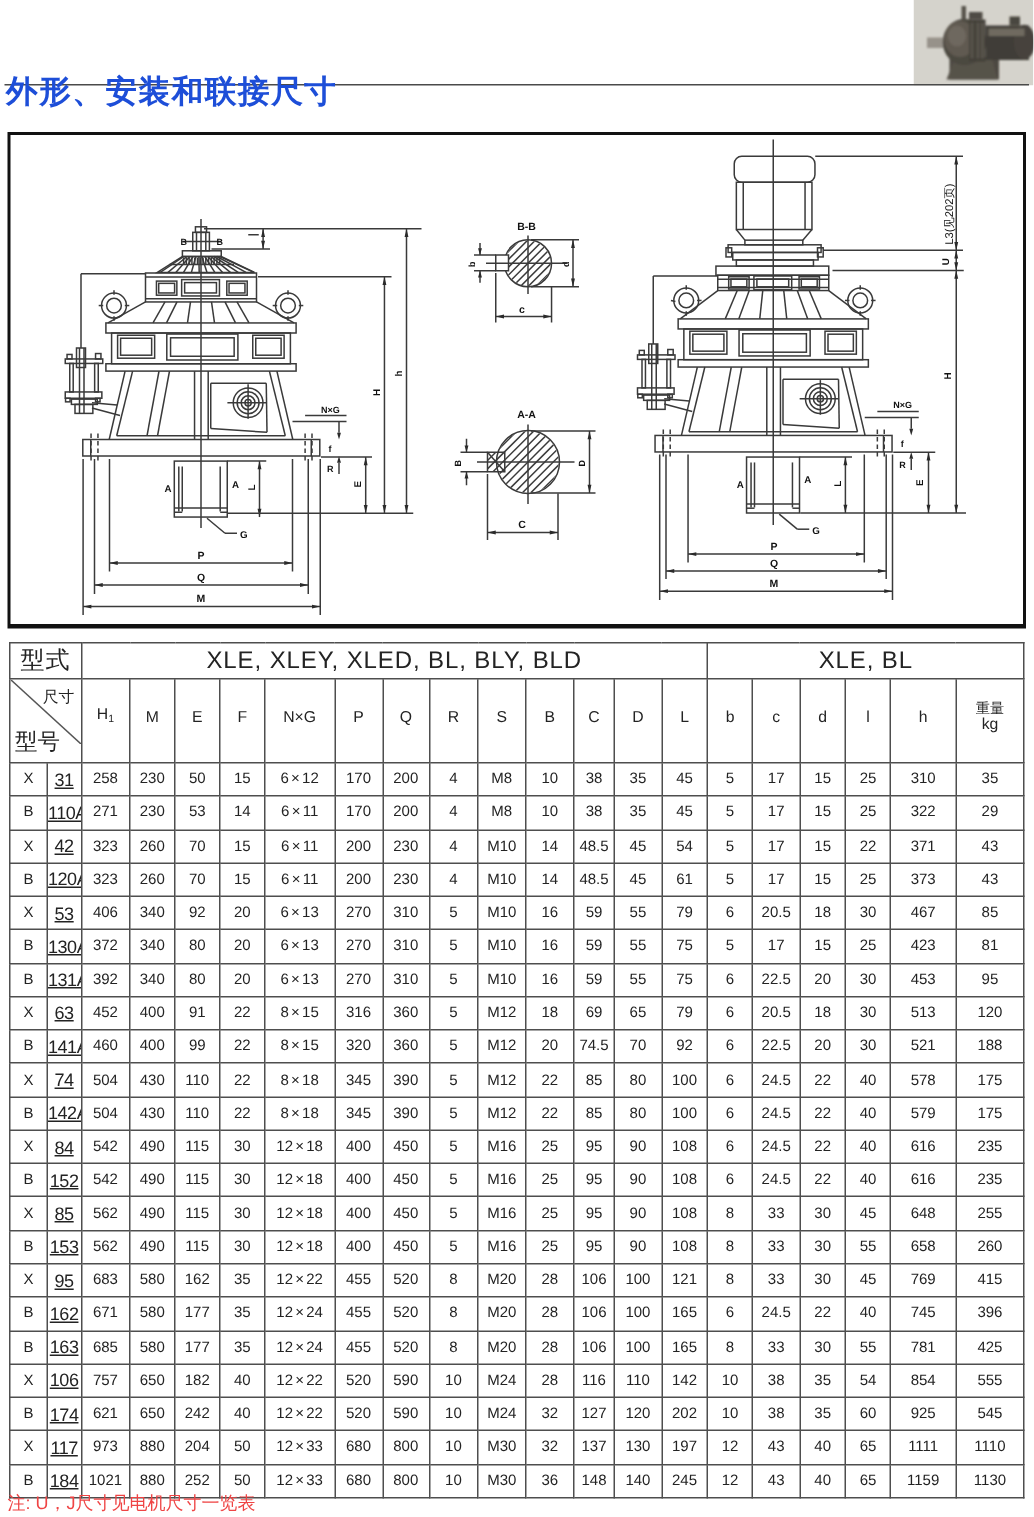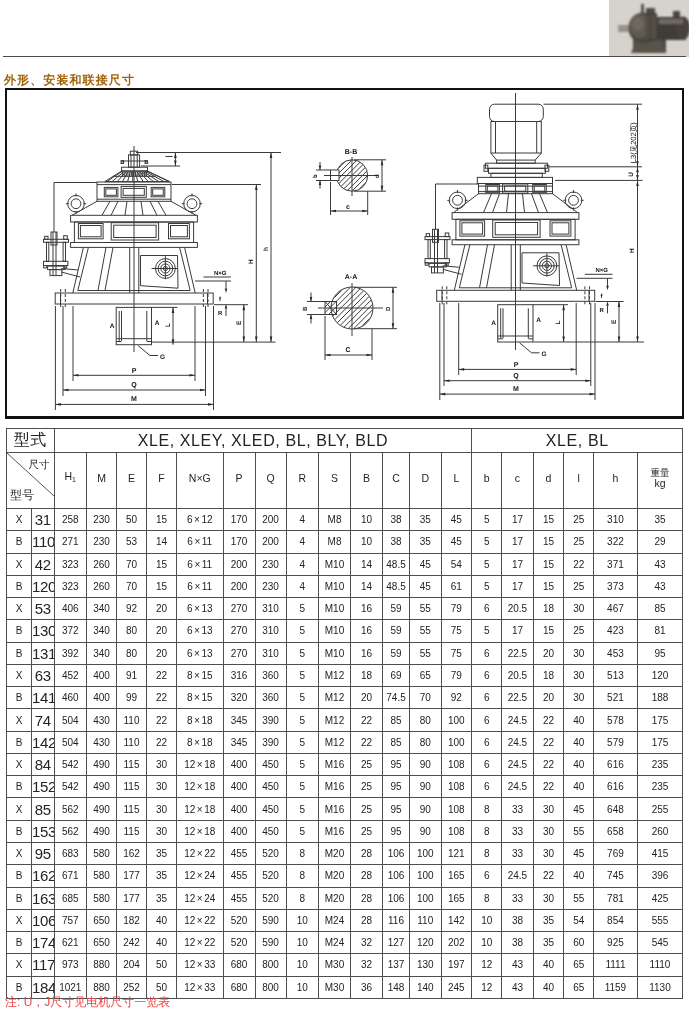--- a/index.html
+++ b/index.html
@@ -1,35 +1,35 @@
 <!DOCTYPE html>
 <html><head><meta charset="utf-8"><style>
 html,body{margin:0;padding:0;background:#fff;width:689px;height:1011px;position:relative;
 font-family:"Liberation Sans",sans-serif;}
 *{-webkit-font-smoothing:antialiased;}
 body{opacity:0.9999;}
 #photo{position:absolute;left:609px;top:0px;}
 #rule{position:absolute;left:3px;top:56px;width:683px;height:0;border-top:1.6px solid #4a4a4a;}
-#title{position:absolute;left:4px;top:72px;font-size:12px;font-weight:bold;color:#a16207;letter-spacing:1.1px;}
+#title{position:absolute;left:4px;top:47px;font-size:21px;font-weight:bold;color:#1d4ed8;letter-spacing:1.1px;}
 #dbox{position:absolute;left:4.5px;top:87.5px;width:679px;height:331.5px;border:2.6px solid #111;border-bottom-width:3.5px;box-sizing:border-box;}
 #art{position:absolute;left:0;top:0;}
 #dt{position:absolute;left:6px;top:428px;width:676px;border-collapse:collapse;table-layout:fixed;
 color:#232323;}
 #dt td{border:1px solid #4e4e4e;text-align:center;vertical-align:middle;font-size:10px;padding:0;
 overflow:hidden;white-space:nowrap;}
 #dt tr.dr{height:22.27px;}
-#dt tr.dr td:nth-child(2){font-size:15px;letter-spacing:-0.3px;}
+#dt tr.dr td:nth-child(2){font-size:12px;letter-spacing:-0.3px;text-decoration:underline;}
 #dt td.cn{font-size:16px;letter-spacing:0.6px;}
 #dt td.hc{font-size:10.5px;line-height:11px;padding-bottom:5px;}
 .cn2{font-size:9.5px;}
 .x{padding:0 1.5px;}
 .sub{font-size:7px;vertical-align:-2px;}
 td.diag{position:relative;}
 .d1{position:absolute;right:4px;top:5px;font-size:10.5px;}
-.d2{position:absolute;left:3px;bottom:4px;font-size:12px;}
+.d2{position:absolute;left:3px;bottom:4px;font-size:15px;}
 #note{position:absolute;left:5px;top:994px;font-size:12px;color:#ef4444;}
 .t55{font-size:6px;font-weight:bold;}
 .t6{font-size:6.5px;font-weight:bold;}
 .t6b{font-size:7px;font-weight:bold;}
 .t75{font-size:7.5px;}
 text{font-family:"Liberation Sans",sans-serif;text-rendering:geometricPrecision;}
 </style></head>
 <body>
 
 <svg id="photo" width="80" height="57" viewBox="0 0 80 57">

